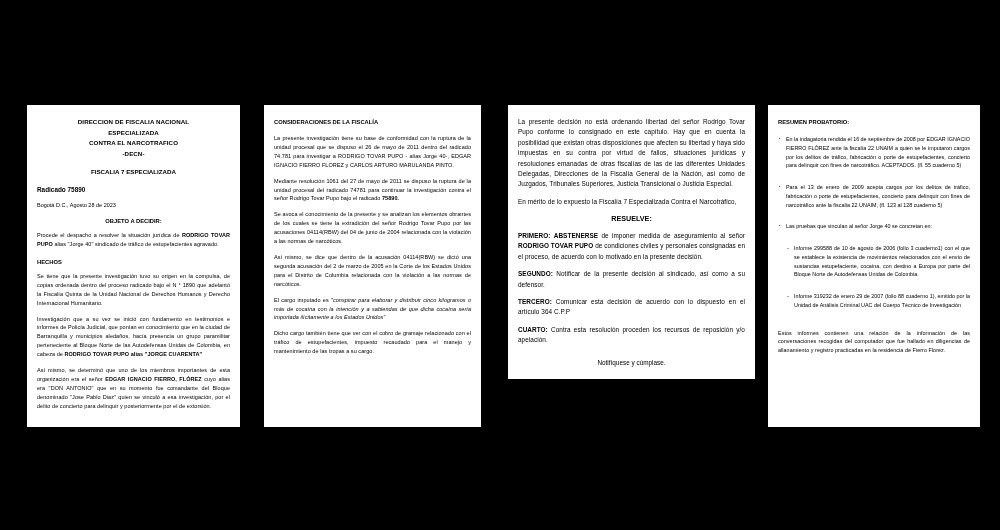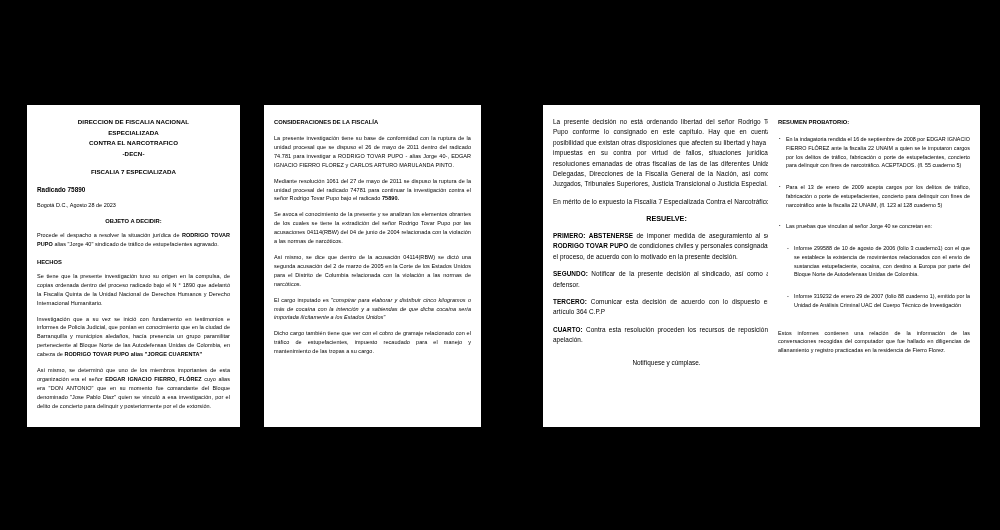--- a/index.html
+++ b/index.html
@@ -26,21 +26,21 @@
     background: #ffffff;
     color: #000000;
     box-sizing: border-box;
     overflow: hidden;
     padding: 8px 10px 6px 10px;
   }
 
   
   #page-1 { left: 27px;  top: 105px; width: 213px; height: 322px; }
   #page-2 { left: 264px; top: 105px; width: 217px; height: 322px; }
-  #page-3 { left: 508px; top: 105px; width: 247px; height: 322px; margin-left: 35px; }
+  #page-3 { left: 508px; top: 105px; width: 247px; height: 274px; }
   #page-4 { left: 768px; top: 105px; width: 212px; height: 322px; }
 
   .p {
     margin: 0 0 7px 0;
     font-size: 5.5px;
     line-height: 1.62;
     text-align: justify;
     letter-spacing: 0.01em;
   }
   #page-3 .p { font-size: 6.4px; line-height: 1.62; }

